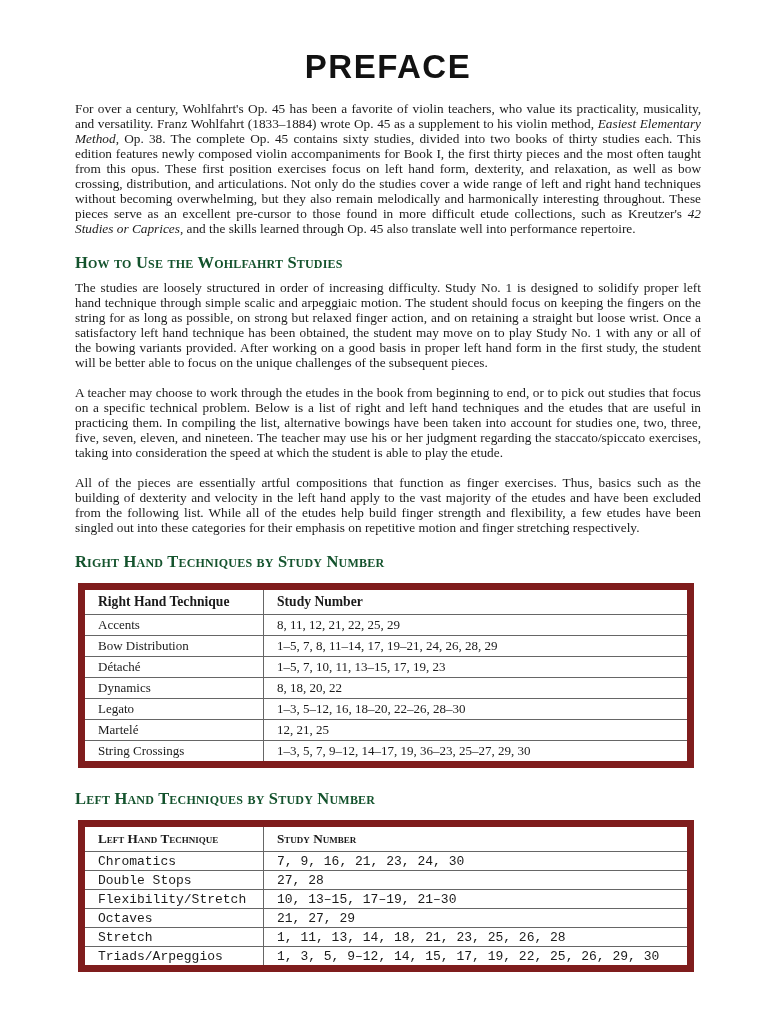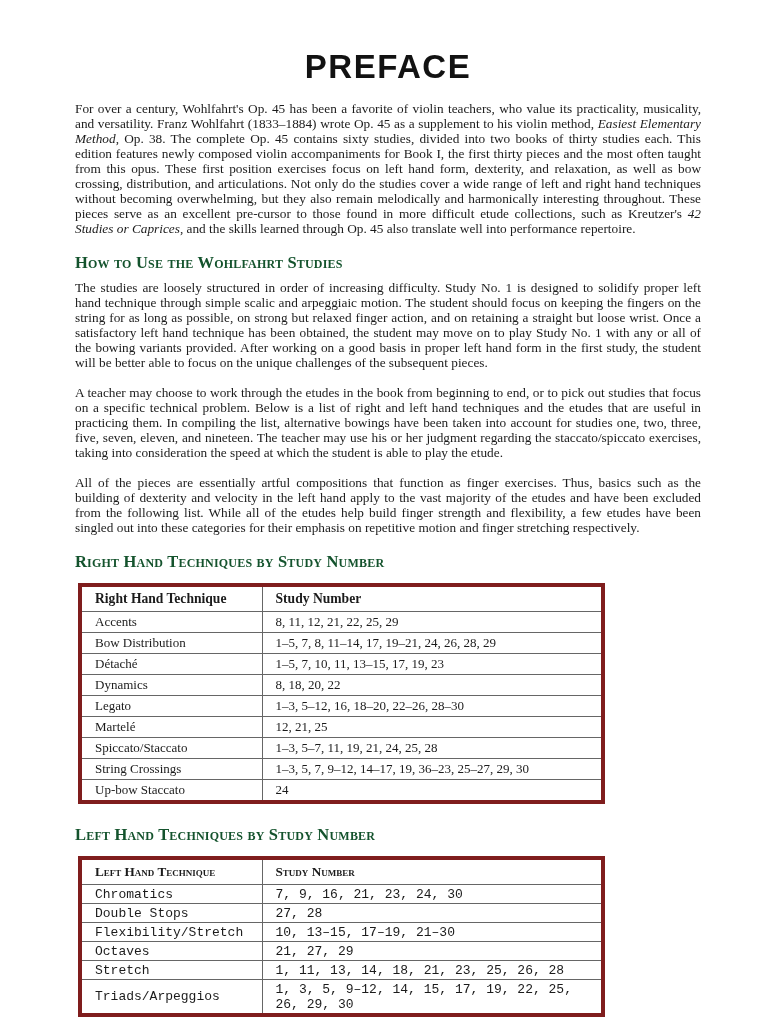--- a/index.html
+++ b/index.html
@@ -40,23 +40,23 @@
     margin: 17px 0 7px 0;
     font-size: 16.5px;
     font-weight: bold;
     font-variant: small-caps;
     letter-spacing: 0.2px;
     color: #14532d;
   }
   h2.gap-top { margin-top: 21px; }
   table.technique-table {
     border-collapse: collapse;
-    width: 527px;
+    width: 616px;
     margin: 11px 0 0 3px;
-    border: 4px solid #7f1d1d;
+    border: 7px solid #7f1d1d;
   }
   table.technique-table th,
   table.technique-table td {
     border: 1px solid #666;
     text-align: left;
     vertical-align: middle;
   }
   table.technique-table th {
     font-size: 13.6px;
     font-weight: bold;
@@ -118,30 +118,22 @@
           </tr>
           <tr>
             <td>Legato</td>
             <td>1–3, 5–12, 16, 18–20, 22–26, 28–30</td>
           </tr>
           <tr>
             <td>Martelé</td>
             <td>12, 21, 25</td>
           </tr>
           <tr>
-            <td>Spiccato/Staccato</td>
-            <td>1–3, 5–7, 11, 19, 21, 24, 25, 28</td>
-          </tr>
-          <tr>
             <td>String Crossings</td>
             <td>1–3, 5, 7, 9–12, 14–17, 19, 36–23, 25–27, 29, 30</td>
-          </tr>
-          <tr>
-            <td>Up-bow Staccato</td>
-            <td>24</td>
           </tr>
         </tbody>
     </table>
 
     <h2 class="section-heading gap-top">Left Hand Techniques by Study Number</h2>
 
     <table class="technique-table small-caps-head compact">
       <colgroup>
           <col class="col-technique">
           <col>

